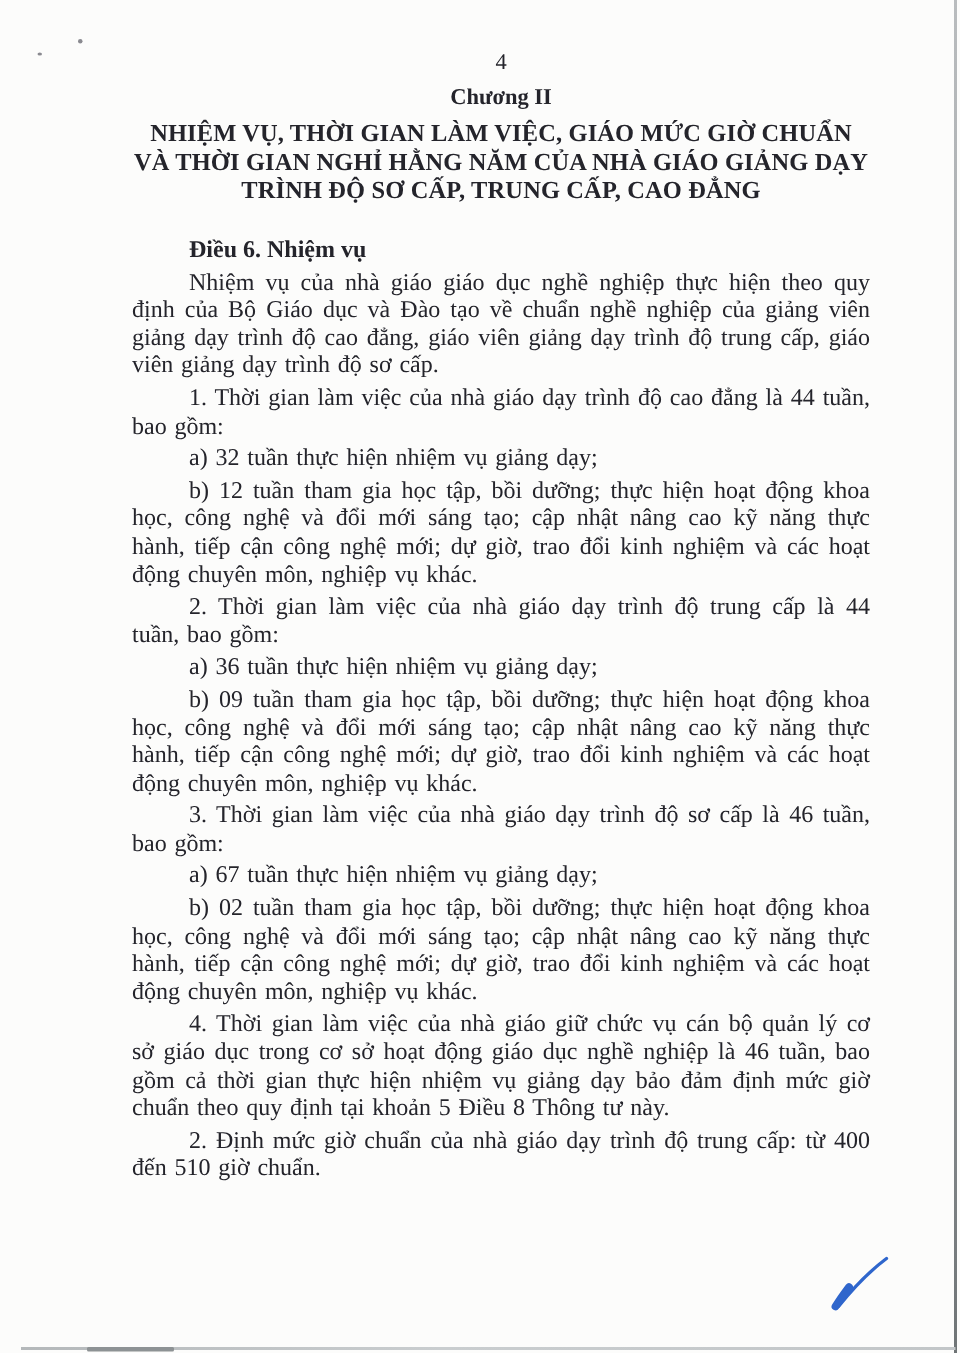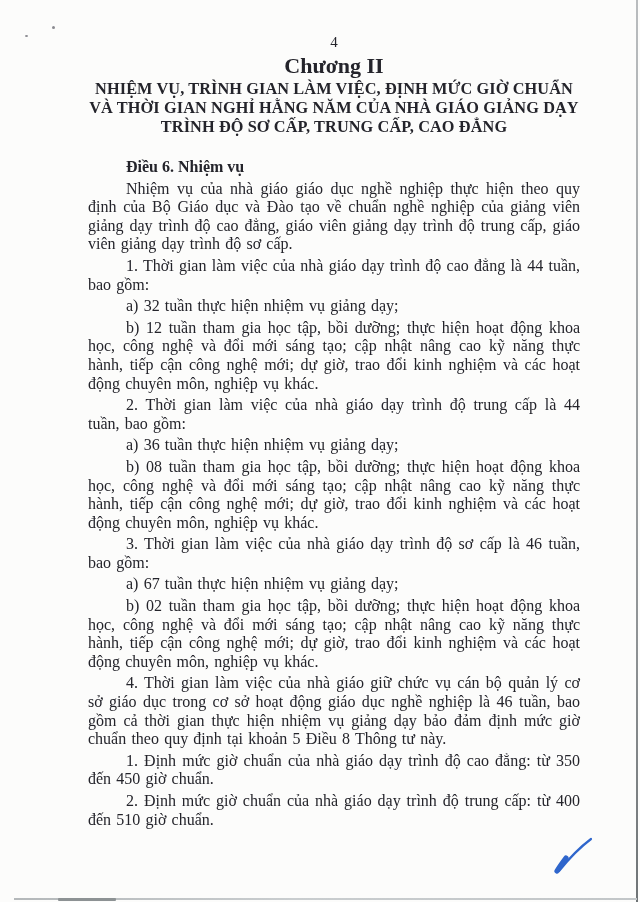--- a/index.html
+++ b/index.html
@@ -19,21 +19,21 @@
     width: 492px;
   }
   .center { text-align: center; }
   .page-number {
     font-size: 15px;
     line-height: 19px;
   }
   .chapter-label {
     margin-top: 4px;
     font-weight: bold;
-    font-size: 22px;
+    font-size: 15px;
     line-height: 19px;
   }
   .chapter-title-line {
     font-weight: bold;
     font-size: 16.3px;
     line-height: 19px;
     letter-spacing: 0.1px;
   }
   .chapter-title { margin-top: 4px; }
   .art-heading {
@@ -94,40 +94,39 @@
 
 <div class="page">
 
   <div class="content">
 
     <div class="page-number center">4</div>
 
     <div class="chapter-label center">Chương II</div>
 
     <div class="chapter-title">
-      <div class="chapter-title-line center">NHIỆM VỤ, TRÌNH GIAN LÀM VIỆC, ĐỊNH MỨC GIỜ CHUẨN</div>
+      <div class="chapter-title-line center">NHIỆM VỤ, THỜI GIAN LÀM VIỆC, GIÁO MỨC GIỜ CHUẨN</div>
       <div class="chapter-title-line center">VÀ THỜI GIAN NGHỈ HẰNG NĂM CỦA NHÀ GIÁO GIẢNG DẠY</div>
       <div class="chapter-title-line center">TRÌNH ĐỘ SƠ CẤP, TRUNG CẤP, CAO ĐẲNG</div>
     </div>
 
     <div class="art-heading first">Điều 6. Nhiệm vụ</div>
     <p class="para">Nhiệm vụ của nhà giáo giáo dục nghề nghiệp thực hiện theo quy định của Bộ Giáo dục và Đào tạo về chuẩn nghề nghiệp của giảng viên giảng dạy trình độ cao đẳng, giáo viên giảng dạy trình độ trung cấp, giáo viên giảng dạy trình độ sơ cấp.</p>
 
     <p class="para">1. Thời gian làm việc của nhà giáo dạy trình độ cao đẳng là 44 tuần, bao gồm:</p>
     <p class="para">a) 32 tuần thực hiện nhiệm vụ giảng dạy;</p>
     <p class="para">b) 12 tuần tham gia học tập, bồi dưỡng; thực hiện hoạt động khoa học, công nghệ và đổi mới sáng tạo; cập nhật nâng cao kỹ năng thực hành, tiếp cận công nghệ mới; dự giờ, trao đổi kinh nghiệm và các hoạt động chuyên môn, nghiệp vụ khác.</p>
     <p class="para">2. Thời gian làm việc của nhà giáo dạy trình độ trung cấp là 44 tuần, bao gồm:</p>
     <p class="para">a) 36 tuần thực hiện nhiệm vụ giảng dạy;</p>
-    <p class="para">b) 08 tuần tham gia học tập, bồi dưỡng; thực hiện hoạt động khoa học, công nghệ và đổi mới sáng tạo; cập nhật nâng cao kỹ năng thực hành, tiếp cận công nghệ mới; dự giờ, trao đổi kinh nghiệm và các hoạt động chuyên môn, nghiệp vụ khác.</p>
+    <p class="para">b) 09 tuần tham gia học tập, bồi dưỡng; thực hiện hoạt động khoa học, công nghệ và đổi mới sáng tạo; cập nhật nâng cao kỹ năng thực hành, tiếp cận công nghệ mới; dự giờ, trao đổi kinh nghiệm và các hoạt động chuyên môn, nghiệp vụ khác.</p>
     <p class="para">3. Thời gian làm việc của nhà giáo dạy trình độ sơ cấp là 46 tuần, bao gồm:</p>
     <p class="para">a) 67 tuần thực hiện nhiệm vụ giảng dạy;</p>
     <p class="para">b) 02 tuần tham gia học tập, bồi dưỡng; thực hiện hoạt động khoa học, công nghệ và đổi mới sáng tạo; cập nhật nâng cao kỹ năng thực hành, tiếp cận công nghệ mới; dự giờ, trao đổi kinh nghiệm và các hoạt động chuyên môn, nghiệp vụ khác.</p>
     <p class="para">4. Thời gian làm việc của nhà giáo giữ chức vụ cán bộ quản lý cơ sở giáo dục trong cơ sở hoạt động giáo dục nghề nghiệp là 46 tuần, bao gồm cả thời gian thực hiện nhiệm vụ giảng dạy bảo đảm định mức giờ chuẩn theo quy định tại khoản 5 Điều 8 Thông tư này.</p>
 
-    <p class="para">1. Định mức giờ chuẩn của nhà giáo dạy trình độ cao đẳng: từ 350 đến 450 giờ chuẩn.</p>
     <p class="para">2. Định mức giờ chuẩn của nhà giáo dạy trình độ trung cấp: từ 400 đến 510 giờ chuẩn.</p>
 
   </div>
 
   <svg class="pen-mark" viewBox="0 0 48 42" xmlns="http://www.w3.org/2000/svg">
     <path d="M46 3 C 38 9, 26 20, 14 35" fill="none" stroke-width="2.2" stroke-linecap="round" stroke="#2f66cc"></path>
     <path d="M21 22 C 18 26, 15 30, 12 35" fill="none" stroke-width="5.2" stroke-linecap="round" stroke="#2f66cc"></path>
   </svg>
 
   <div class="scan-edge-right"></div>

